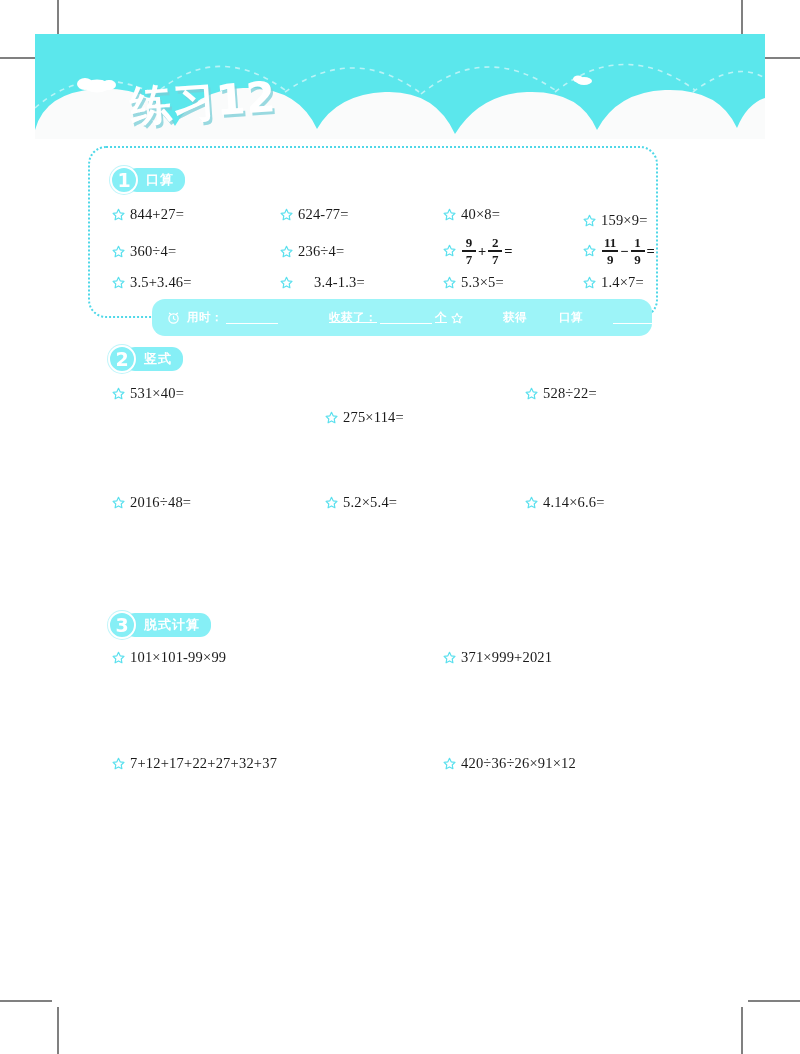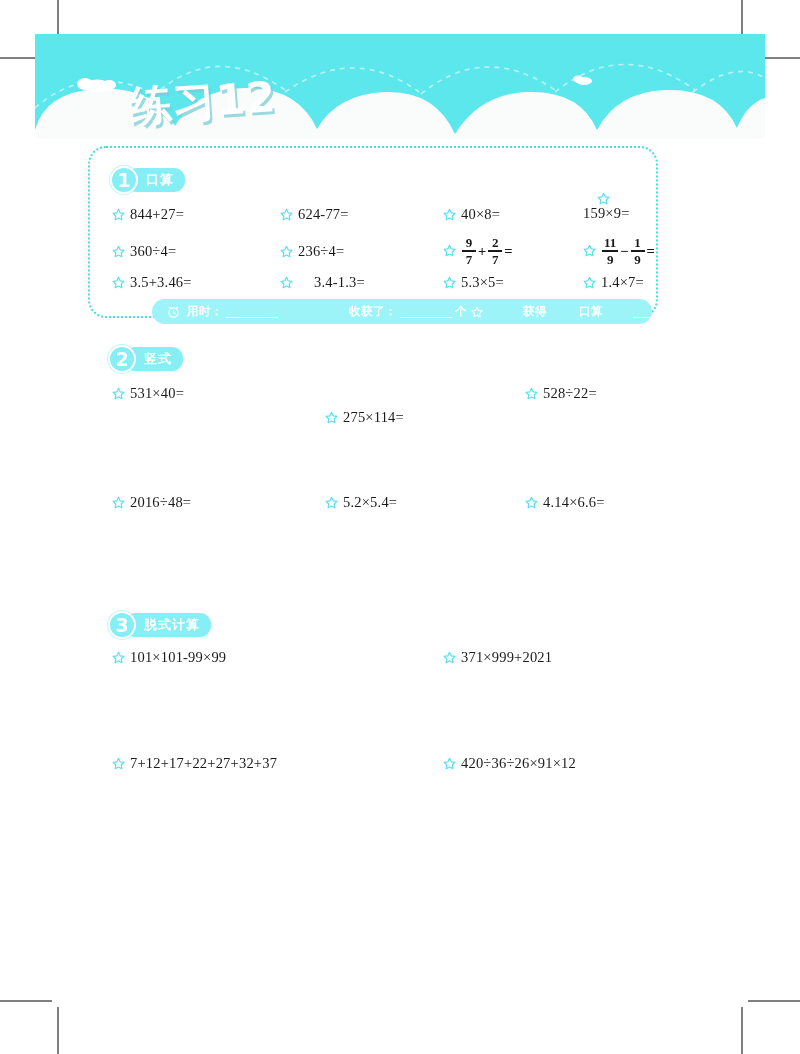--- a/index.html
+++ b/index.html
@@ -145,21 +145,21 @@
     margin: 1px 0;
   }
   .op { margin: 0 1px; font-weight: bold; }
 
   
   #oral-footer {
     position: absolute;
     left: 152px;
     top: 299px;
     width: 500px;
-    height: 25px;
+    height: 37px;
     background: #9DF4F8;
     border-radius: 13px;
     display: flex;
     align-items: center;
     color: #ffffff;
     font-family: "DejaVu Sans", sans-serif;
     font-size: 11.5px;
     font-weight: bold;
     letter-spacing: .5px;
   }
@@ -240,21 +240,21 @@
         <path d="M12 2.5l3.1 6.4 7 .9-5.1 4.9 1.3 7-6.3-3.4-6.3 3.4 1.3-7L2 9.8l7-.9z" fill="none" stroke="#5BE0EE" stroke-width="2.2" stroke-linejoin="round"></path>
       </svg>
     <span class="prob-text">624-77=</span>
   </div>
   <div class="prob" style="left:443px; top:206px;">
     <svg class="star" viewBox="0 0 24 24">
         <path d="M12 2.5l3.1 6.4 7 .9-5.1 4.9 1.3 7-6.3-3.4-6.3 3.4 1.3-7L2 9.8l7-.9z" fill="none" stroke="#5BE0EE" stroke-width="2.2" stroke-linejoin="round"></path>
       </svg>
     <span class="prob-text">40×8=</span>
   </div>
-  <div class="prob" style="left:583px; top:192px;flex-direction:column;">
+  <div class="prob" style="left:583px; top:212px;">
     <svg class="star" viewBox="0 0 24 24">
         <path d="M12 2.5l3.1 6.4 7 .9-5.1 4.9 1.3 7-6.3-3.4-6.3 3.4 1.3-7L2 9.8l7-.9z" fill="none" stroke="#5BE0EE" stroke-width="2.2" stroke-linejoin="round"></path>
       </svg>
     <span class="prob-text">159×9=</span>
   </div>
 
   <div class="prob" style="left:112px; top:243px;">
     <svg class="star" viewBox="0 0 24 24">
         <path d="M12 2.5l3.1 6.4 7 .9-5.1 4.9 1.3 7-6.3-3.4-6.3 3.4 1.3-7L2 9.8l7-.9z" fill="none" stroke="#5BE0EE" stroke-width="2.2" stroke-linejoin="round"></path>
       </svg>
@@ -335,21 +335,21 @@
   <div id="oral-footer">
     <svg class="clock-icon" width="15" height="15" viewBox="0 0 24 24">
       <circle cx="12" cy="13.5" r="7.4" fill="none" stroke="#ffffff" stroke-width="2"></circle>
       <path d="M12 10v3.8l2.6 1.6" fill="none" stroke="#ffffff" stroke-width="1.8" stroke-linecap="round"></path>
       <path d="M5.6 5.2L8 7.2M18.4 5.2L16 7.2" stroke="#ffffff" stroke-width="2" stroke-linecap="round"></path>
     </svg>
     <span class="seg">
       <span>用时：</span>
       <span class="blank"></span>
     </span>
-    <span class="seg" style="margin-left:68px;">
+    <span class="seg" style="margin-left:48px;text-decoration:underline;">
       <span>收获了：</span>
       <span class="blank"></span>
       <span>个</span>
       <svg class="mini-star" width="12" height="12" viewBox="0 0 24 24">
           <path d="M12 2.5l3.1 6.4 7 .9-5.1 4.9 1.3 7-6.3-3.4-6.3 3.4 1.3-7L2 9.8l7-.9z" fill="none" stroke="#ffffff" stroke-width="2.2" stroke-linejoin="round"></path>
         </svg>
     </span>
     <span class="seg" style="margin-left:36px;gap:27px;">
       <span>获得</span>
       <span style="margin-left:5px;">口算</span>

